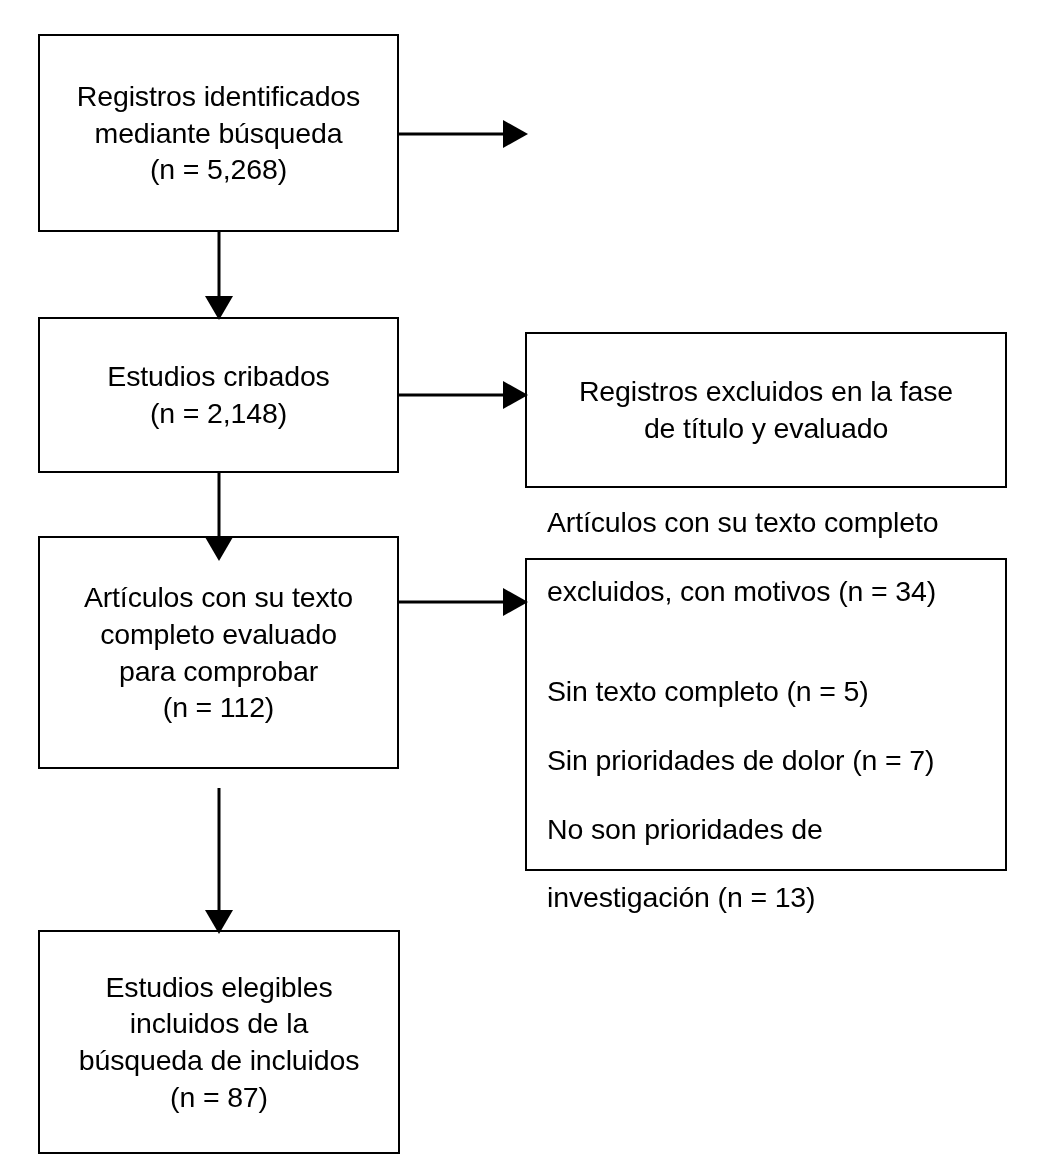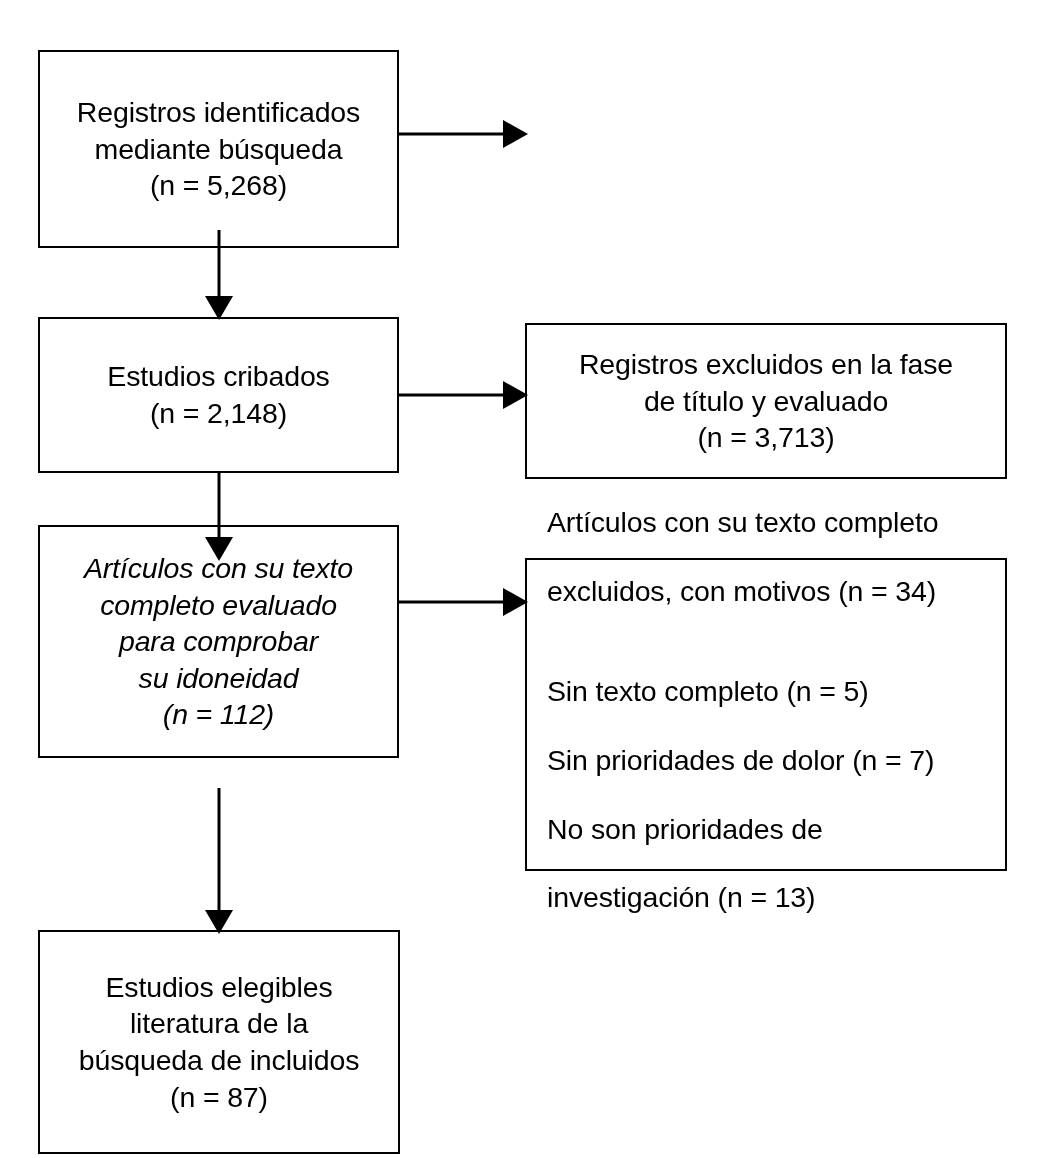--- a/index.html
+++ b/index.html
@@ -41,25 +41,25 @@
     gap: 32px;
   }
   .flow-box .line {
     display: block;
     white-space: nowrap;
   }
   .flow-box .line.spacer {
     height: 0.95em;
   }
   
-  #box-identified  { left: 38px;  top: 50px;  width: 361px; height: 198px; }
+  #box-identified  { left: 38px;  top: 34px;  width: 361px; height: 198px; }
   #box-duplicates  { left: 525px; top: 34px;  width: 482px; height: 198px; }
   #box-screened    { left: 38px;  top: 317px; width: 361px; height: 156px; }
-  #box-excluded-ta { left: 525px; top: 323px; width: 482px; height: 156px; justify-content: center; }
-  #box-fulltext    { left: 38px;  top: 525px; width: 361px; height: 233px; font-style: italic; }
+  #box-excluded-ta { left: 525px; top: 332px; width: 482px; height: 156px; justify-content: center; }
+  #box-fulltext    { left: 38px;  top: 536px; width: 361px; height: 233px; }
   #box-excluded-ft { left: 525px; top: 558px; width: 482px; height: 313px; }
   #box-eligible    { left: 38px;  top: 930px; width: 362px; height: 224px; }
 
   
   .connector {
     position: absolute;
     overflow: visible;
   }
   .connector svg { display: block; overflow: visible; }
   #conn-v1 { left: 190px; top: 230px; width: 60px;  height: 92px; }
@@ -82,44 +82,42 @@
 
 
   <div class="flow-box center-text" id="box-screened">
     <span class="line">Estudios cribados</span>
     <span class="line">(n = 2,148)</span>
   </div>
 
   <div class="flow-box center-text" id="box-excluded-ta">
     <span class="line">Registros excluidos en la fase</span>
     <span class="line">de título y evaluado</span>
-    <span class="line">(n = 3,713)</span>
   </div>
 
   <div class="flow-box center-text" id="box-fulltext">
     <span class="line">Artículos con su texto</span>
     <span class="line">completo evaluado</span>
     <span class="line">para comprobar</span>
-    <span class="line">su idoneidad</span>
     <span class="line">(n = 112)</span>
   </div>
 
   <div class="flow-box left-text" id="box-excluded-ft">
     <span class="line">Artículos con su texto completo</span>
     <span class="line">excluidos, con motivos (n = 34)</span>
     <span class="line spacer"></span>
     <span class="line">Sin texto completo (n = 5)</span>
     <span class="line">Sin prioridades de dolor (n = 7)</span>
     <span class="line">No son prioridades de</span>
     <span class="line">investigación (n = 13)</span>
   </div>
 
   <div class="flow-box center-text" id="box-eligible">
     <span class="line">Estudios elegibles</span>
-    <span class="line">literatura de la</span>
+    <span class="line">incluidos de la</span>
     <span class="line">búsqueda de incluidos</span>
     <span class="line">(n = 87)</span>
   </div>
 
   <div class="connector" id="conn-h1">
     <svg width="134" height="48" viewBox="0 0 134 48" xmlns="http://www.w3.org/2000/svg">
       <line x1="0" y1="24" x2="108" y2="24" stroke="#000000" stroke-width="3"></line>
       <polygon points="106,10 131,24 106,38" fill="#000000"></polygon>
     </svg>
   </div>

